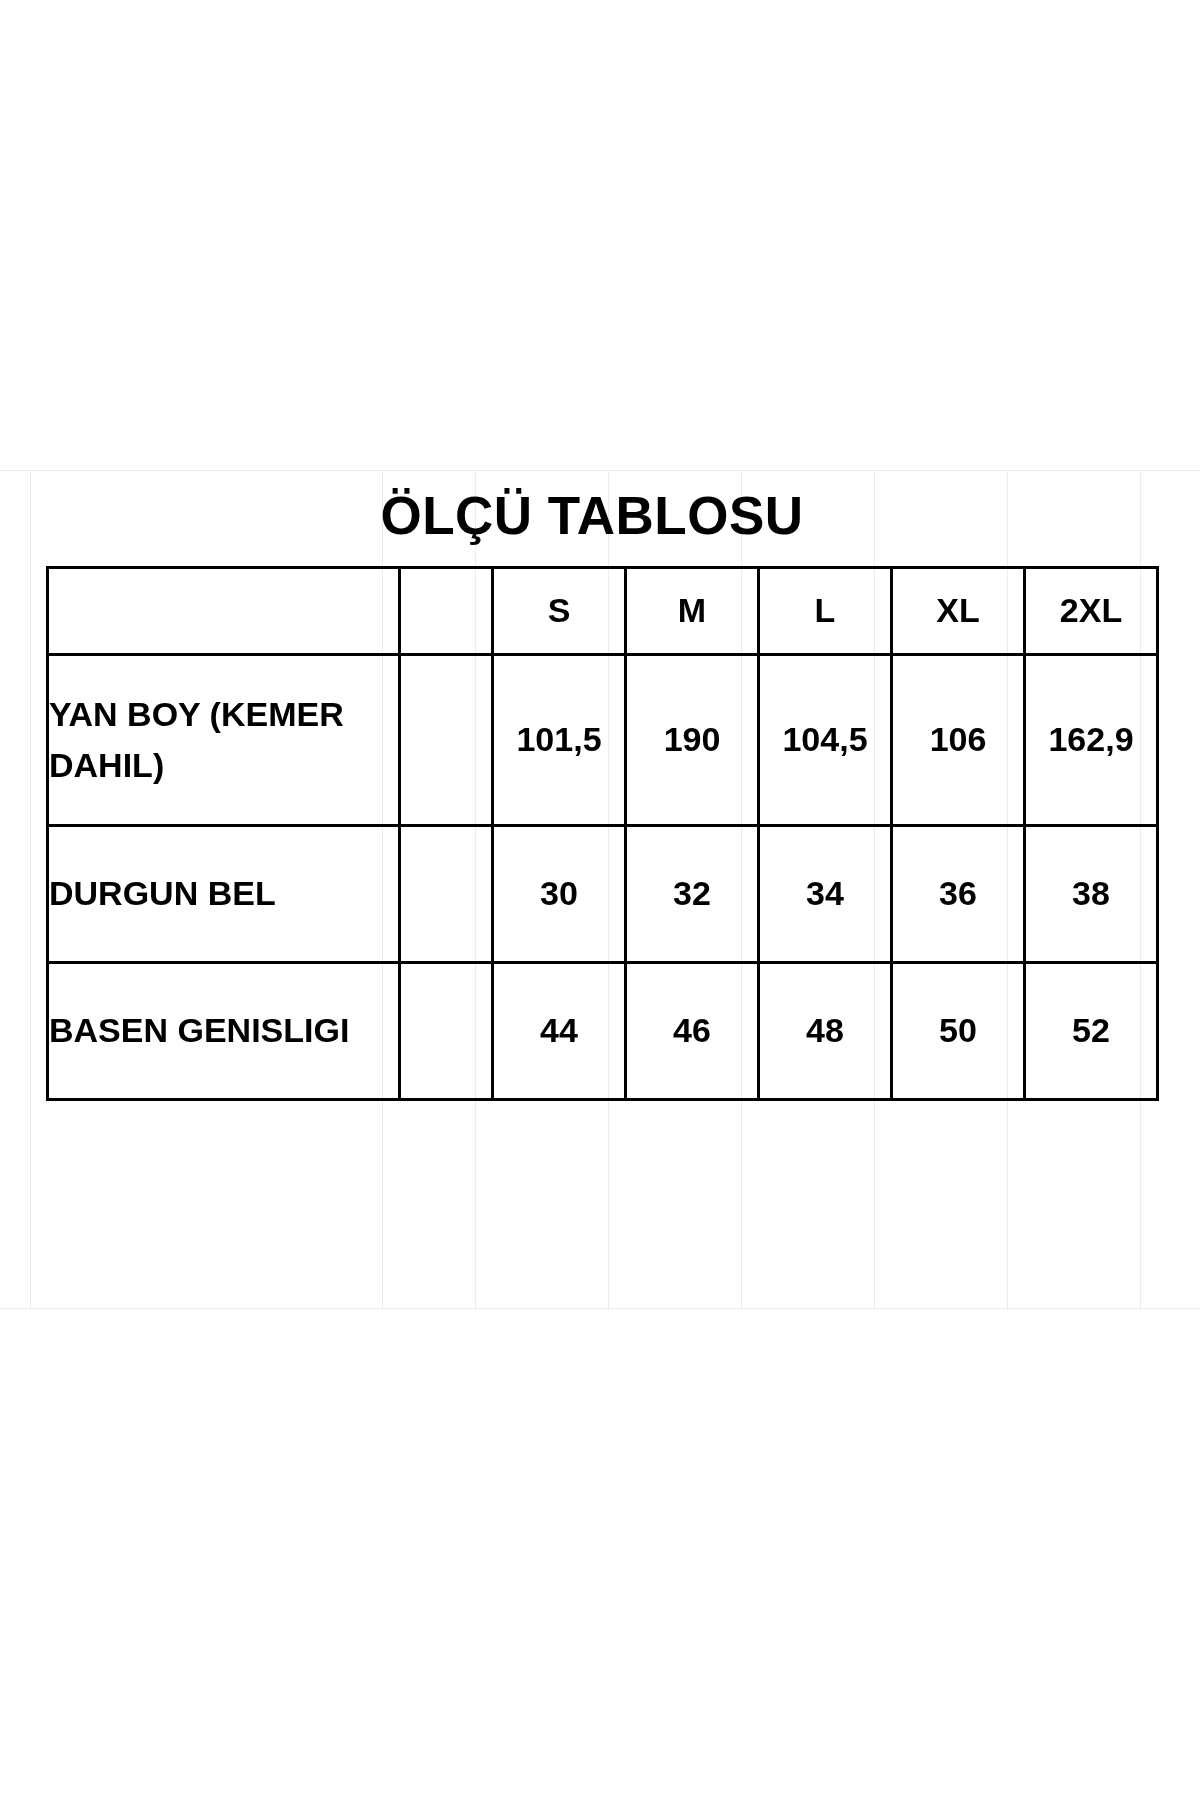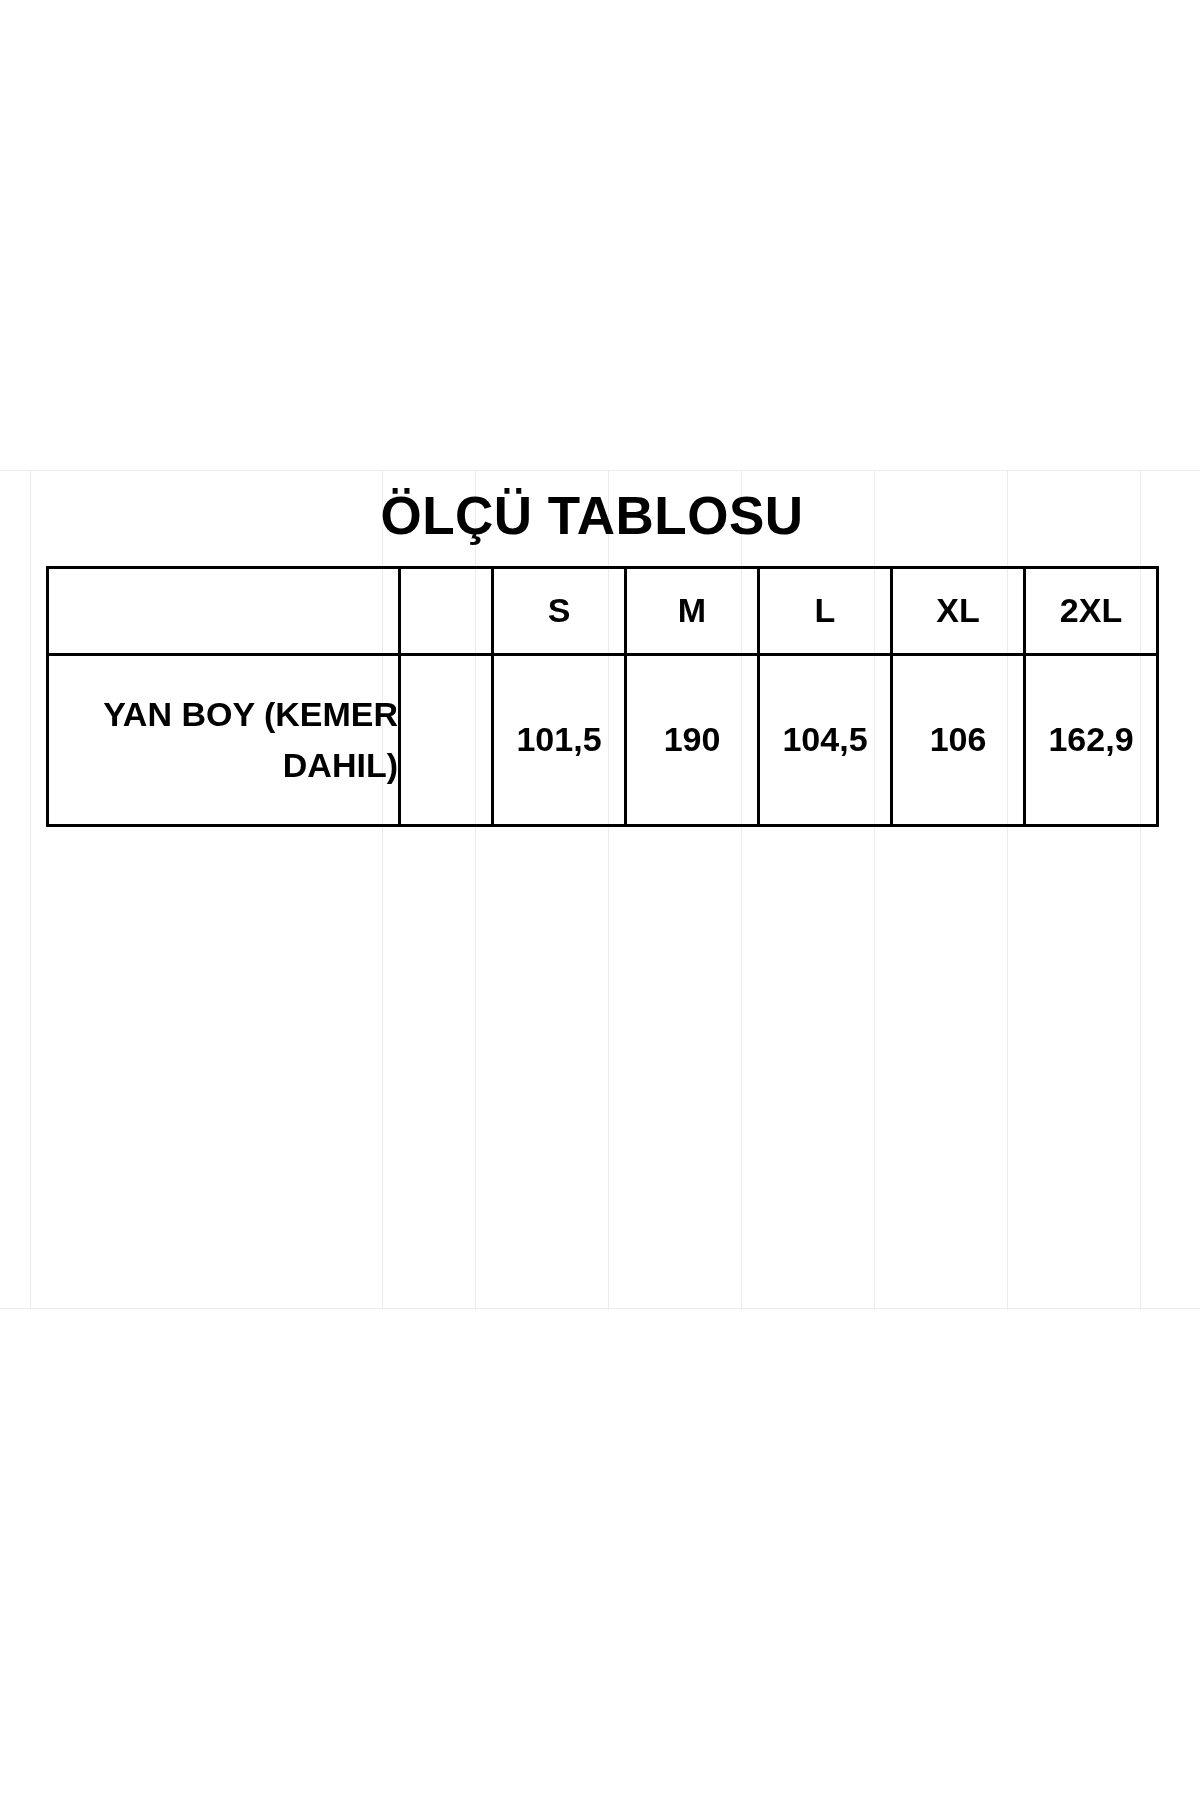--- a/index.html
+++ b/index.html
@@ -75,21 +75,21 @@
   col.c-size  { width: 133px; }
 
   .hdr-row td { height: 84px; }
   .hdr-size {
     text-align: center;
     font-size: 36px;
     font-weight: bold;
   }
 
   .row-label {
-    text-align: right;
+    text-align: left;
     padding-left: 14px;
     line-height: 1.5;
     font-size: 33px;
   }
   .cell-val {
     text-align: center;
     font-size: 35px;
     margin-left: 26px;
   }
 
@@ -143,16 +143,34 @@
         <td class="row-label">YAN BOY (KEMER DAHIL)</td>
         <td class="blank-cell"></td>
         <td class="cell-val">101,5</td>
         <td class="cell-val">190</td>
         <td class="cell-val">104,5</td>
         <td class="cell-val">106</td>
         <td class="cell-val">162,9</td>
       </tr>
 
 
+      <tr class="r-norm">
+        <td class="row-label">DURGUN BEL</td>
+        <td class="blank-cell"></td>
+        <td class="cell-val">30</td>
+        <td class="cell-val">32</td>
+        <td class="cell-val">34</td>
+        <td class="cell-val">36</td>
+        <td class="cell-val">38</td>
+      </tr>
 
+      <tr class="r-norm">
+        <td class="row-label">BASEN GENISLIGI</td>
+        <td class="blank-cell"></td>
+        <td class="cell-val">44</td>
+        <td class="cell-val">46</td>
+        <td class="cell-val">48</td>
+        <td class="cell-val">50</td>
+        <td class="cell-val">52</td>
+      </tr>
     </tbody>
   </table>
 </div>
 
 </body></html>

